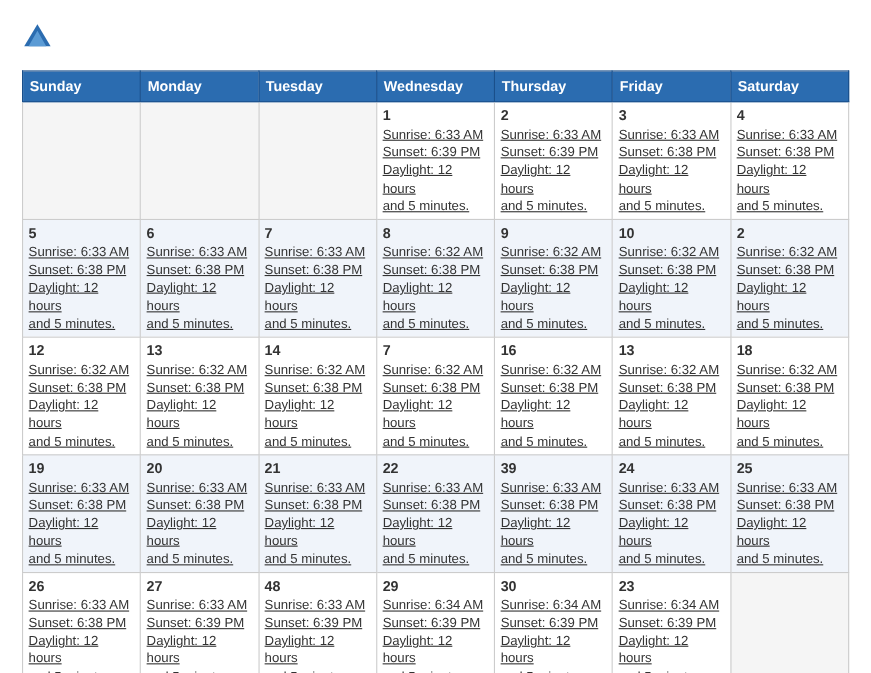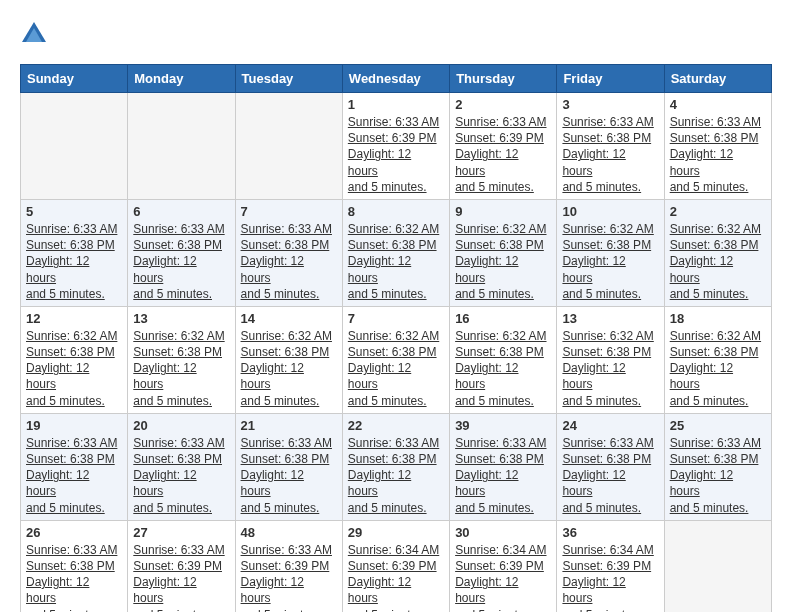--- a/index.html
+++ b/index.html
@@ -326,21 +326,21 @@
 and 5 minutes.</div>
         </td>
         <td class="cal-cell">
           <div class="day-num">30</div>
           <div class="cell-info" style="white-space: pre-line;">Sunrise: 6:34 AM
 Sunset: 6:39 PM
 Daylight: 12 hours
 and 5 minutes.</div>
         </td>
         <td class="cal-cell">
-          <div class="day-num">36</div>
+          <div class="day-num">23</div>
           <div class="cell-info" style="white-space: pre-line;">Sunrise: 6:34 AM
 Sunset: 6:39 PM
 Daylight: 12 hours
 and 5 minutes.</div>
         </td>
         <td class="cal-cell empty"></td>
       </tr>
     </tbody>
 </table>
 

